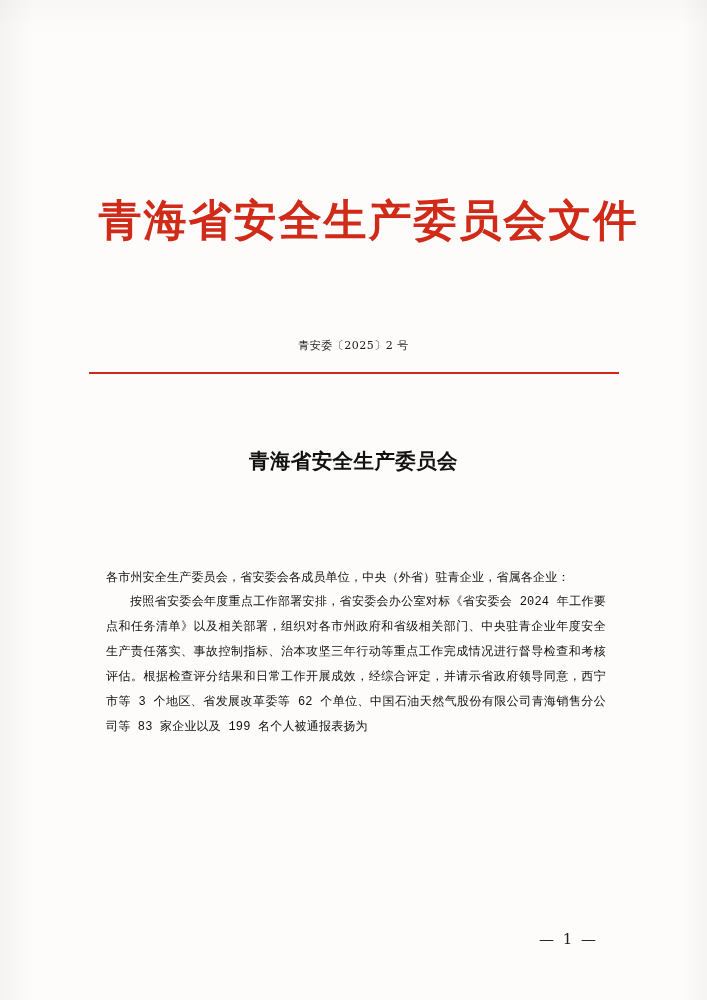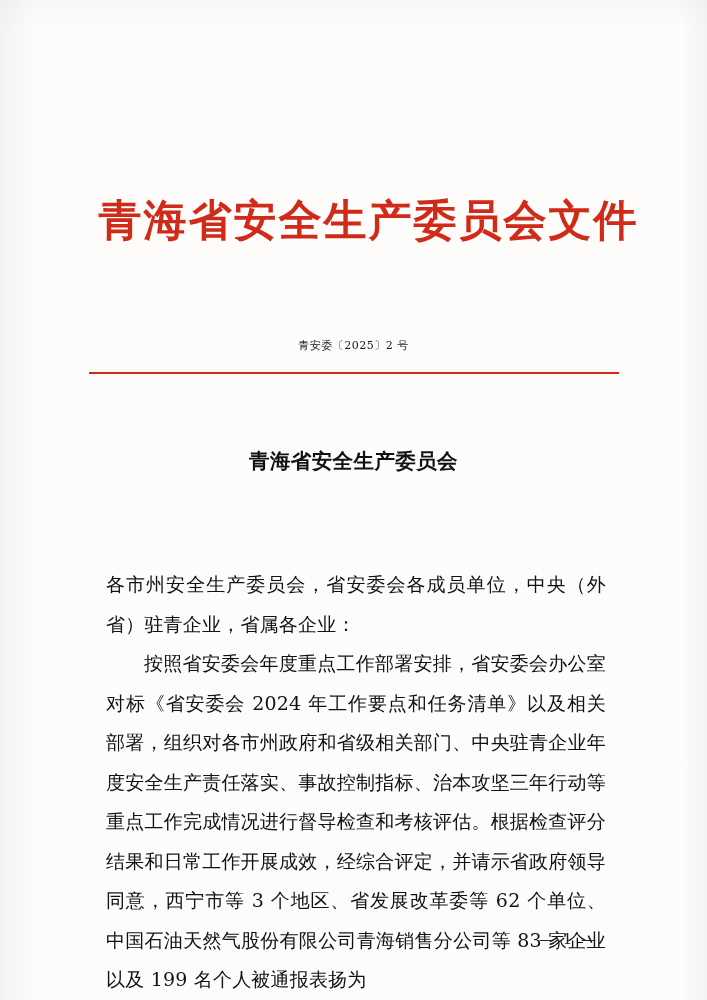--- a/index.html
+++ b/index.html
@@ -82,32 +82,33 @@
     letter-spacing: 0.4px;
     margin-top: 20px;
   }
   .subject div { white-space: nowrap; }
 
   .body-text {
     position: absolute;
     top: 565px;
     left: 106px;
     width: 500px;
-    font-size: 19px;
+    font-size: 12px;
     color: #111;
     line-height: 2.08;
     text-align: justify;
     text-justify: inter-ideograph;
     letter-spacing: 0.2px;
   }
   .body-text p {
     margin: 0;
   }
   .body-text p.indent {
     text-indent: 2em;
+    font-family: Liberation Mono, monospace;
   }
 
   .page-number {
     position: absolute;
     bottom: 52px;
     left: 0;
     width: 707px;
     text-align: center;
     font-size: 15px;
     color: #222;

